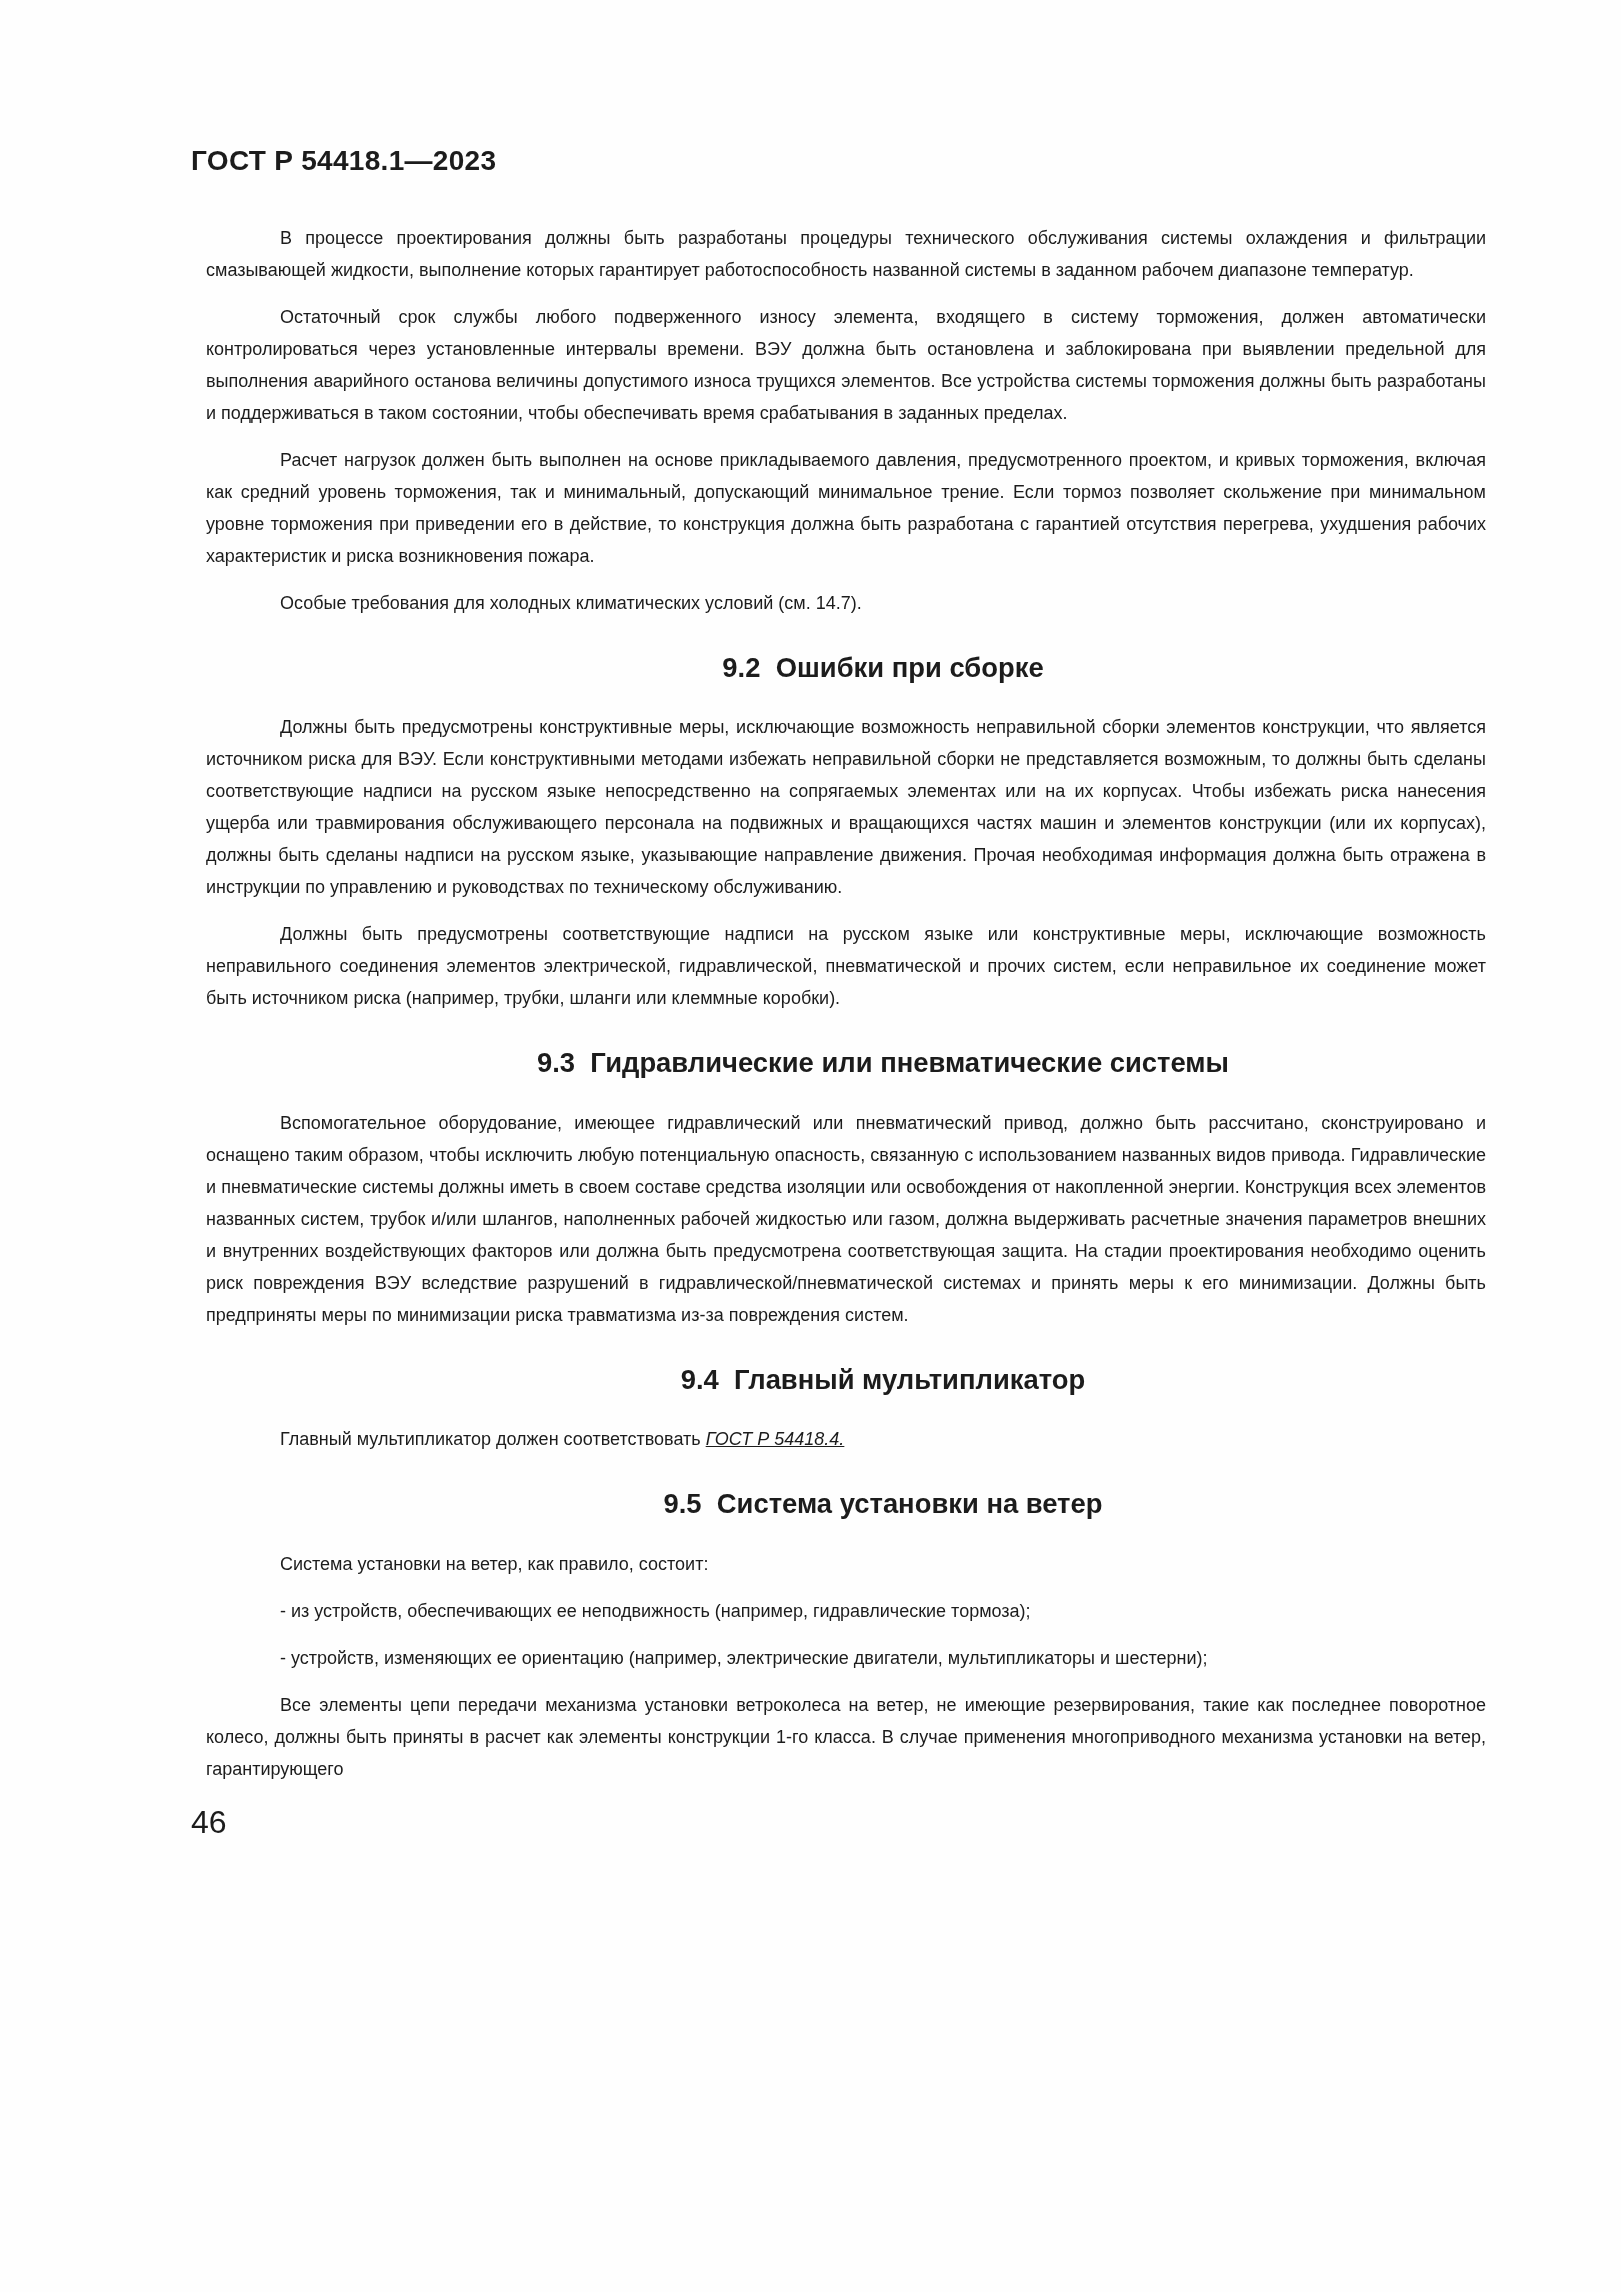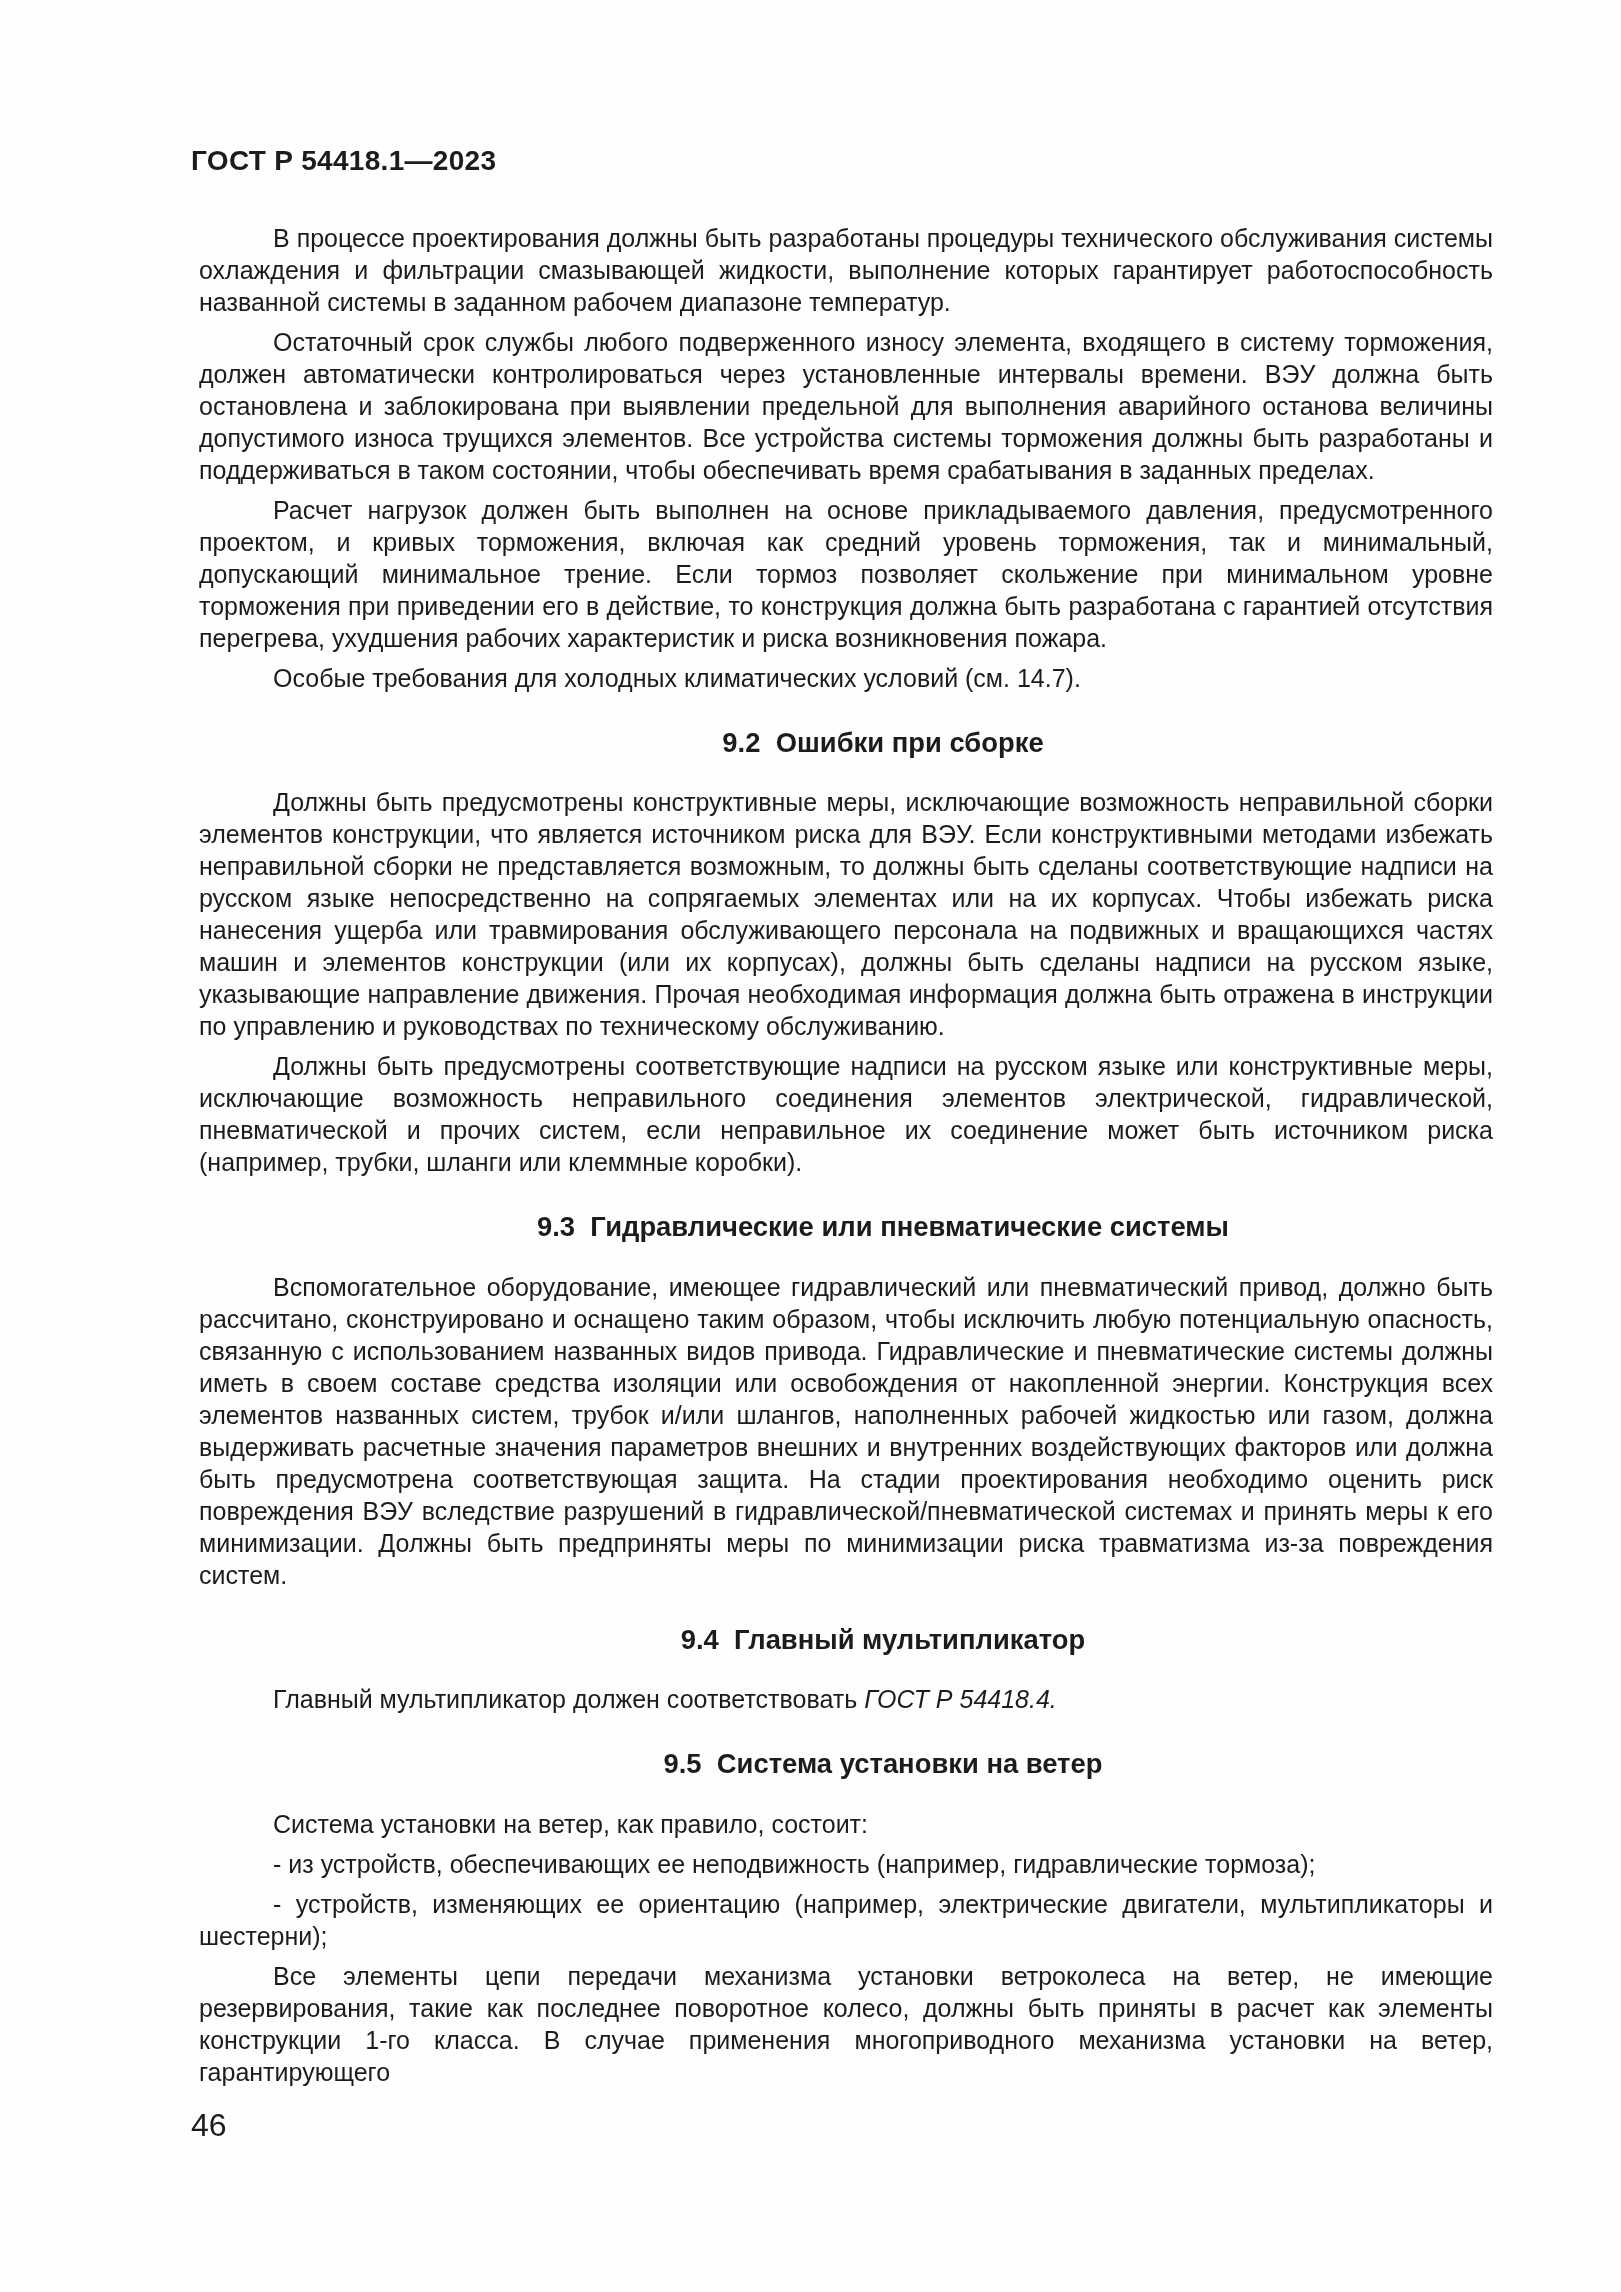--- a/index.html
+++ b/index.html
@@ -19,36 +19,37 @@
     overflow: hidden;
   }
   .running-header {
     font-size: 28px;
     font-weight: bold;
     line-height: 32px;
     margin: 0 0 45px 0;
     letter-spacing: 0.3px;
   }
   .doc p {
-    margin: 8px;
-    font-size: 25px;
+    margin: 15px;
+    font-size: 18px;
     line-height: 32px;
     text-align: justify;
     text-indent: 74px;
   }
   .doc h2 {
     margin: 33px 0 27.4px 0;
     font-size: 27.4px;
     line-height: 32px;
     font-weight: bold;
     text-indent: 74px;
     text-align: center;
   }
   .doc i {
     font-style: italic;
+    text-decoration: underline;
   }
   .page-number {
     font-size: 32px;
     line-height: 32px;
     margin-top: 21.6px;
     text-align: left;
   }
 </style>
 </head>
 <body>

